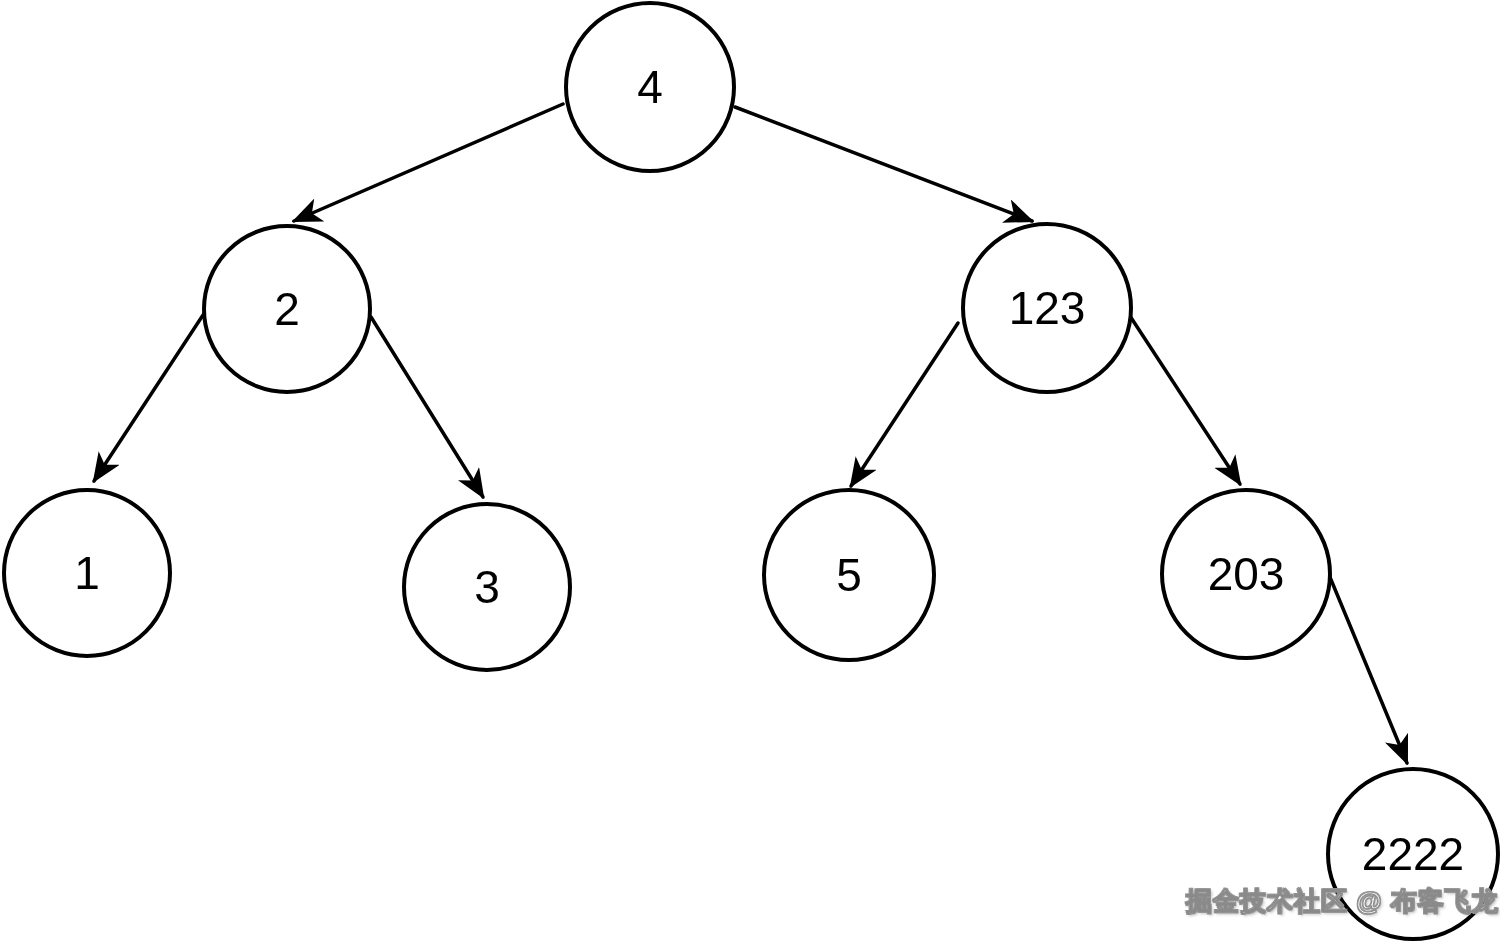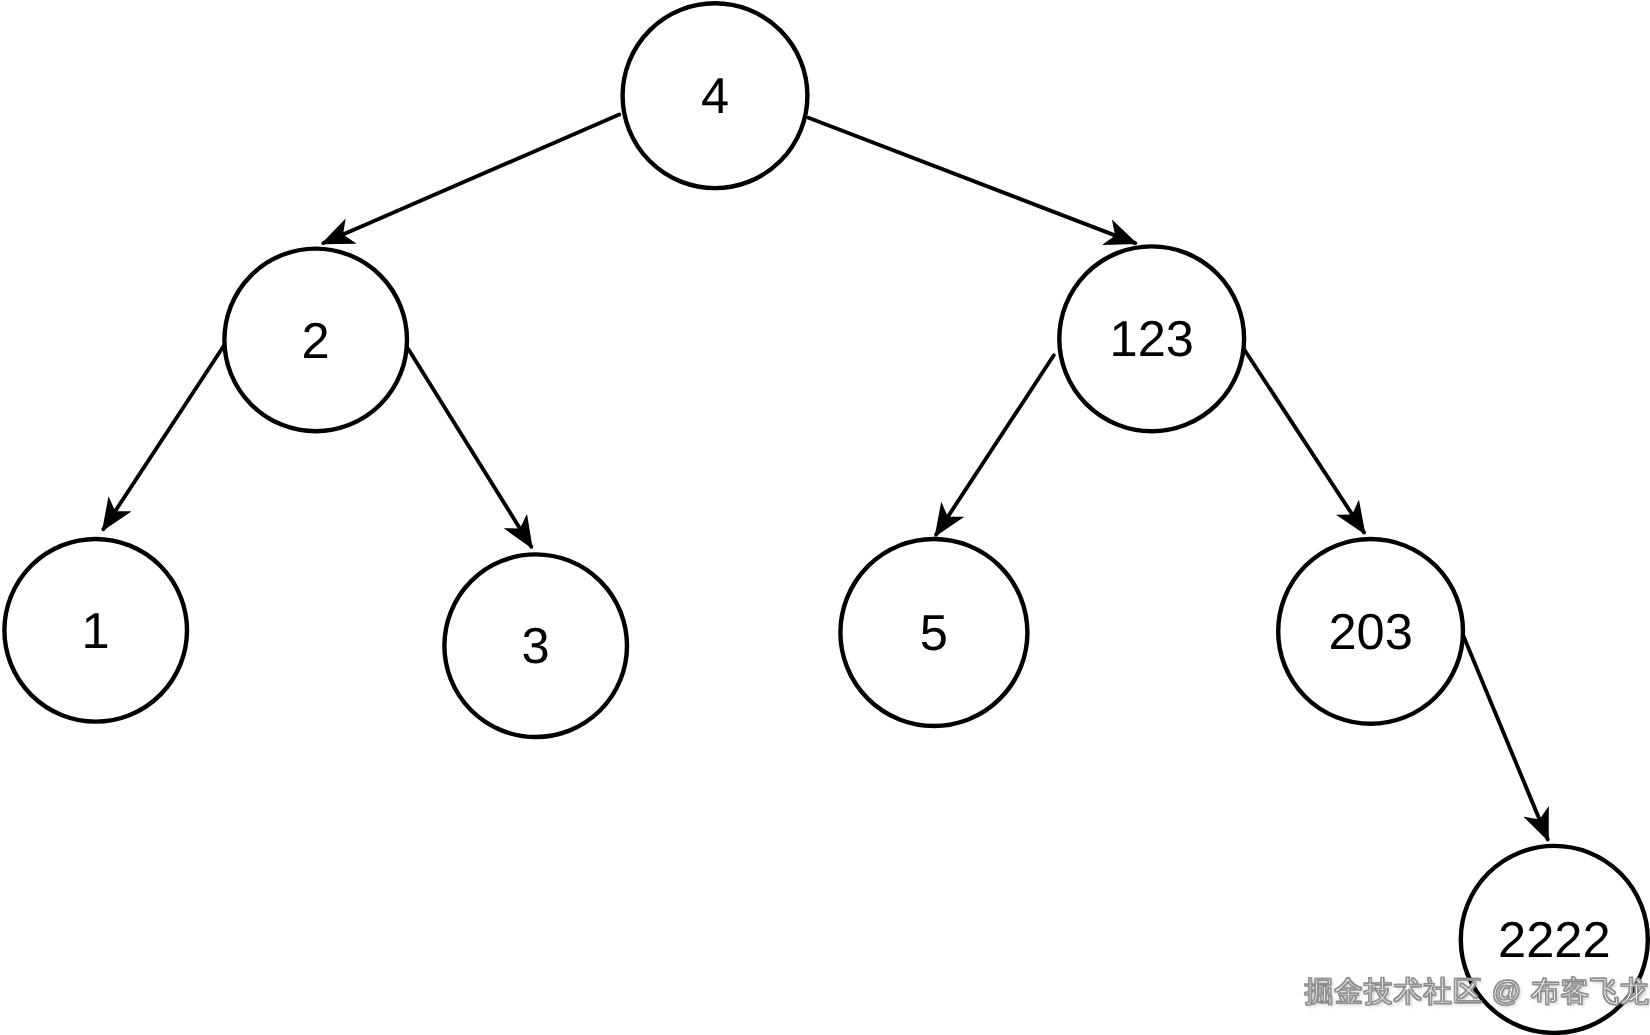--- a/index.html
+++ b/index.html
@@ -36,21 +36,21 @@
     stroke-width: 3.5px;
     stroke-linecap: round;
     fill: none;
   }
   .watermark {
     position: absolute;
     left: 1186px;
     top: 884px;
     white-space: nowrap;
     font-size: 26px;
-    font-weight: normal;
+    font-weight: bold;
     letter-spacing: 1px;
     color: #fcfcfc;
     -webkit-text-stroke: 1px #8a8a8a;
     text-shadow:
       -1px -1px 0 #9a9a9a,
        1px -1px 0 #9a9a9a,
       -1px  1px 0 #9a9a9a,
        1px  1px 0 #9a9a9a,
        2px  2px 3px rgba(60,60,60,0.35);
     z-index: 5;

